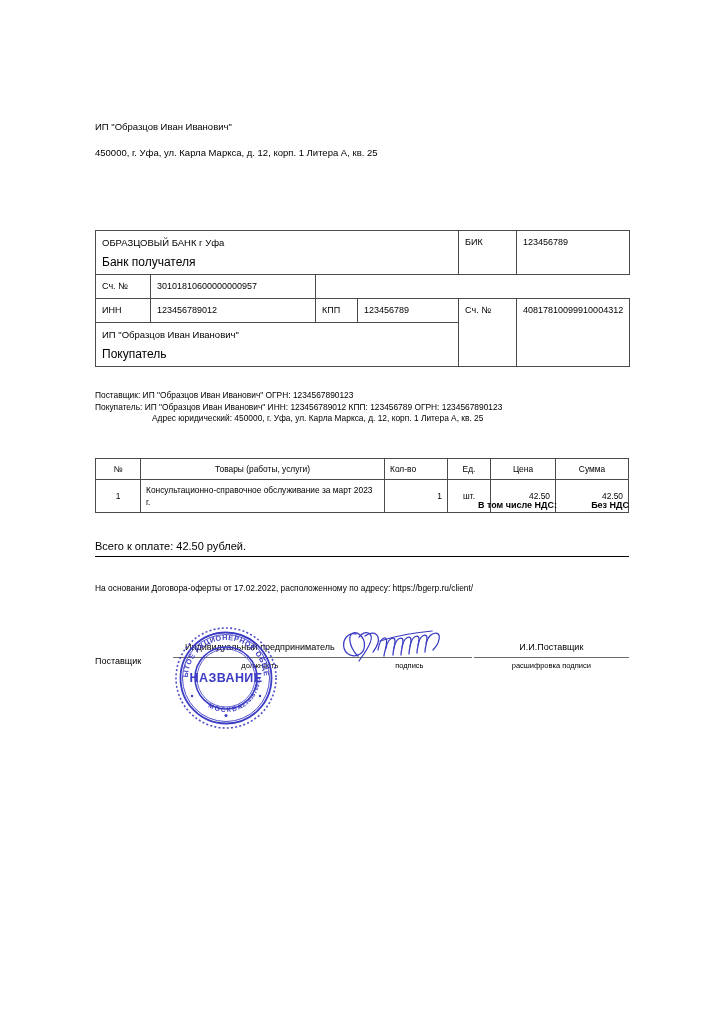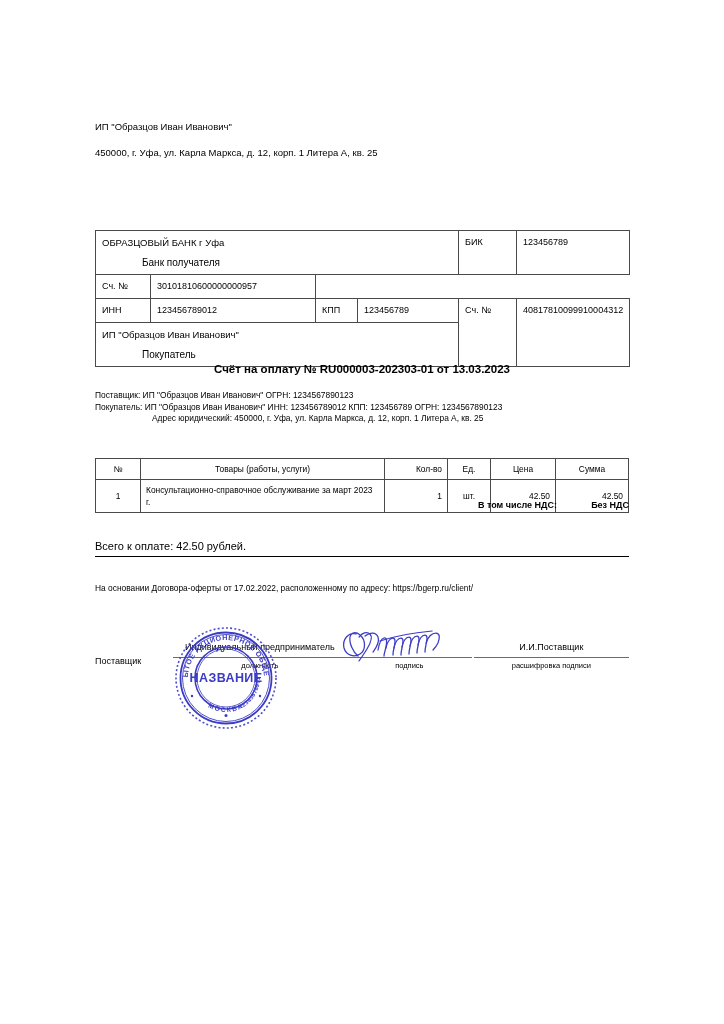--- a/index.html
+++ b/index.html
@@ -42,21 +42,21 @@
     font-size: 9px;
     padding-left: 12px;
   }
   .bank-table td {
     border: 1px solid #4a4a4a;
     padding: 5px 6px;
     vertical-align: top;
     line-height: 13px;
   }
   .cell-main   { font-size: 9.5px; }
-  .cell-sub    { font-size: 10px; padding-top: 7px; display: block; margin-left: 40px; }
+  .cell-sub    { font-size: 12px; padding-top: 7px; display: block; }
   .nb          { white-space: nowrap; }
 
   
   .invoice-title {
     position: absolute;
     left: 95px;
     top: 363px;
     width: 534px;
     text-align: center;
     font-size: 11.5px;
@@ -239,40 +239,39 @@
       </tr>
       <tr>
         <td colspan="4" class="cell-main">
           <span>ИП "Образцов Иван Иванович"</span>
           <span class="cell-sub">Покупатель</span>
         </td>
       </tr>
     </tbody>
   </table>
 
-  <div class="invoice-title">Счёт на оплату № RU000003-202303-01 от 13.03.2023</div>
 
   <div class="parties">
     <div class="row">
       <span class="lbl">Поставщик:</span>
       <span>ИП "Образцов Иван Иванович" ОГРН: 1234567890123</span>
     </div>
     <div class="row">
       <span class="lbl">Покупатель:</span>
       <span>ИП "Образцов Иван Иванович" ИНН: 123456789012 КПП: 123456789 ОГРН: 1234567890123</span>
     </div>
     <div class="row row-indent">Адрес юридический: 450000, г. Уфа, ул. Карла Маркса, д. 12, корп. 1 Литера А, кв. 25</div>
   </div>
 
   <table class="items-table">
     <thead>
       <tr>
         <th class="col-num">№</th>
         <th class="col-name">Товары (работы, услуги)</th>
-        <th class="col-qty" style="text-align:right">Кол-во</th>
+        <th class="col-qty" style="text-align:left">Кол-во</th>
         <th class="col-unit">Ед.</th>
         <th class="col-price" style="text-align:center">Цена</th>
         <th class="col-sum" style="text-align:center">Сумма</th>
       </tr>
     </thead>
     <tbody>
       <tr>
         <td class="col-num">1</td>
         <td class="col-name">Консультационно-справочное обслуживание за март 2023 г.</td>
         <td class="col-qty">1</td>

